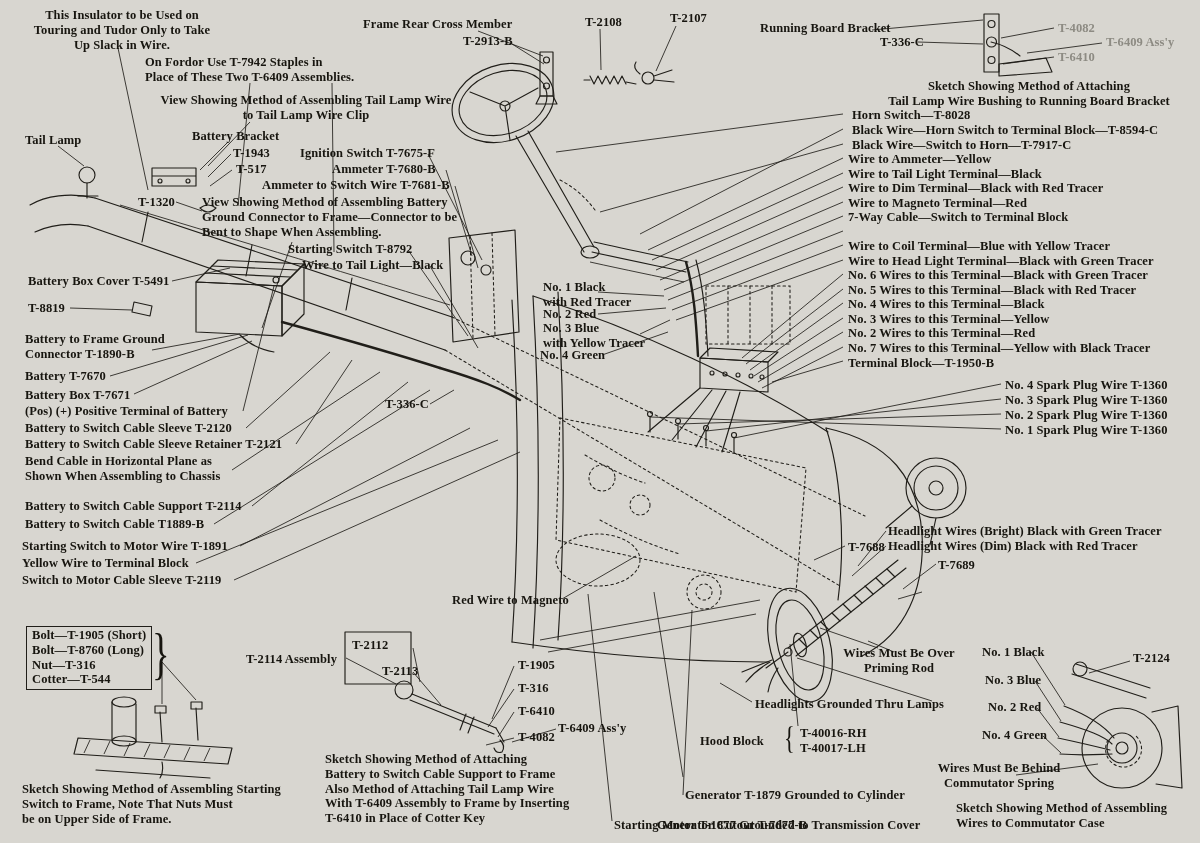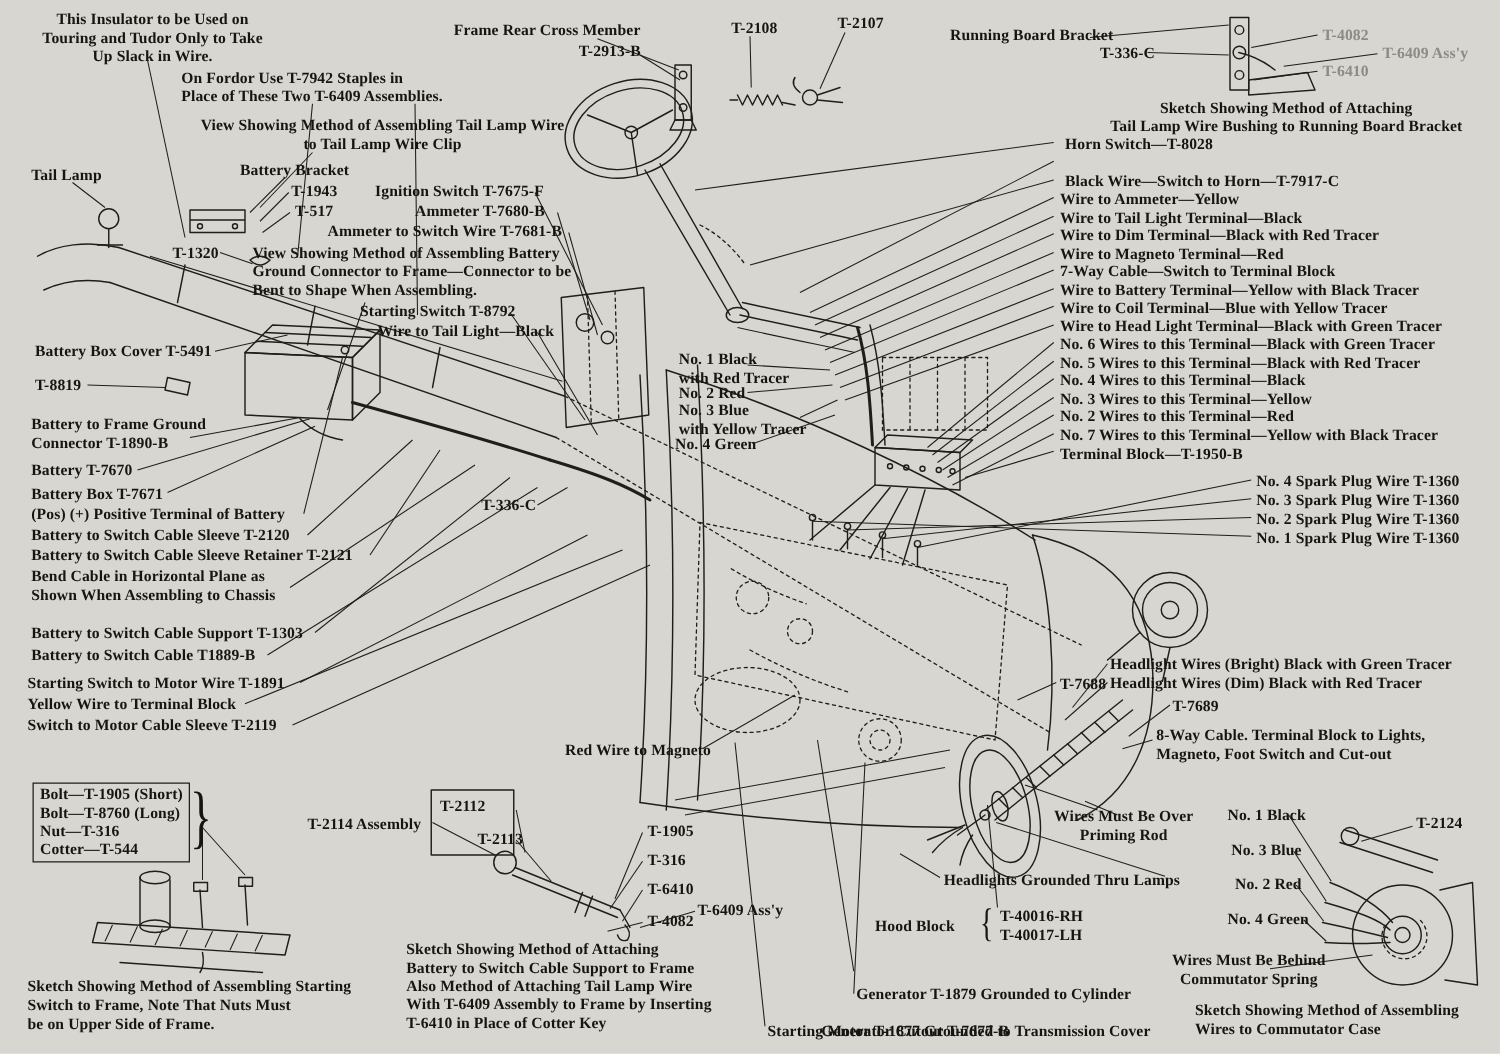--- a/index.html
+++ b/index.html
@@ -326,27 +326,27 @@
       <div class="lbl" style="left: 585px; top: 15px;">T-2108</div>
       <div class="lbl" style="left: 670px; top: 11px;">T-2107</div>
       <div class="lbl" style="left: 760px; top: 21px;">Running Board Bracket</div>
       <div class="lbl" style="left: 880px; top: 35px;">T-336-C</div>
       <div class="lbl muted" style="left: 1058px; top: 21px;">T-4082</div>
       <div class="lbl muted" style="left: 1106px; top: 35px;">T-6409 Ass'y</div>
       <div class="lbl muted" style="left: 1058px; top: 50px;">T-6410</div>
       <div class="lbl" style="left: 878px; top: 79px; width: 302px; text-align: center;">Sketch Showing Method of Attaching
 Tail Lamp Wire Bushing to Running Board Bracket</div>
       <div class="lbl" style="left: 852px; top: 108px;">Horn Switch—T-8028</div>
+      <div class="lbl" style="left: 852px; top: 123px;">Black Wire—Horn Switch to Terminal Block—T-8594-C</div>
       <div class="lbl" style="left: 852px; top: 138px;">Black Wire—Switch to Horn—T-7917-C</div>
       <div class="lbl" style="left: 848px; top: 152px;">Wire to Ammeter—Yellow</div>
       <div class="lbl" style="left: 848px; top: 167px;">Wire to Tail Light Terminal—Black</div>
       <div class="lbl" style="left: 848px; top: 181px;">Wire to Dim Terminal—Black with Red Tracer</div>
       <div class="lbl" style="left: 848px; top: 196px;">Wire to Magneto Terminal—Red</div>
       <div class="lbl" style="left: 848px; top: 210px;">7-Way Cable—Switch to Terminal Block</div>
-      <div class="lbl" style="left: 848px; top: 225px;">Wire to Battery Terminal—Yellow with Black Tracer</div>
       <div class="lbl" style="left: 848px; top: 239px;">Wire to Coil Terminal—Blue with Yellow Tracer</div>
       <div class="lbl" style="left: 848px; top: 254px;">Wire to Head Light Terminal—Black with Green Tracer</div>
       <div class="lbl" style="left: 848px; top: 268px;">No. 6 Wires to this Terminal—Black with Green Tracer</div>
       <div class="lbl" style="left: 848px; top: 283px;">No. 5 Wires to this Terminal—Black with Red Tracer</div>
       <div class="lbl" style="left: 848px; top: 297px;">No. 4 Wires to this Terminal—Black</div>
       <div class="lbl" style="left: 848px; top: 312px;">No. 3 Wires to this Terminal—Yellow</div>
       <div class="lbl" style="left: 848px; top: 326px;">No. 2 Wires to this Terminal—Red</div>
       <div class="lbl" style="left: 848px; top: 341px;">No. 7 Wires to this Terminal—Yellow with Black Tracer</div>
       <div class="lbl" style="left: 848px; top: 356px;">Terminal Block—T-1950-B</div>
       <div class="lbl" style="left: 1005px; top: 378px;">No. 4 Spark Plug Wire T-1360</div>
@@ -357,39 +357,37 @@
       <div class="lbl" style="left: 28px; top: 301px;">T-8819</div>
       <div class="lbl" style="left: 25px; top: 332px;">Battery to Frame Ground
 Connector T-1890-B</div>
       <div class="lbl" style="left: 25px; top: 369px;">Battery T-7670</div>
       <div class="lbl" style="left: 25px; top: 388px;">Battery Box T-7671</div>
       <div class="lbl" style="left: 25px; top: 404px;">(Pos) (+) Positive Terminal of Battery</div>
       <div class="lbl" style="left: 25px; top: 421px;">Battery to Switch Cable Sleeve T-2120</div>
       <div class="lbl" style="left: 25px; top: 437px;">Battery to Switch Cable Sleeve Retainer T-2121</div>
       <div class="lbl" style="left: 25px; top: 454px;">Bend Cable in Horizontal Plane as
 Shown When Assembling to Chassis</div>
-      <div class="lbl" style="left: 25px; top: 499px;">Battery to Switch Cable Support T-1303</div>
+      <div class="lbl" style="left: 25px; top: 499px;">Battery to Switch Cable Support T-2114</div>
       <div class="lbl" style="left: 25px; top: 517px;">Battery to Switch Cable T1889-B</div>
       <div class="lbl" style="left: 22px; top: 539px;">Starting Switch to Motor Wire T-1891</div>
       <div class="lbl" style="left: 22px; top: 556px;">Yellow Wire to Terminal Block</div>
       <div class="lbl" style="left: 22px; top: 573px;">Switch to Motor Cable Sleeve T-2119</div>
       <div class="lbl" style="left: 543px; top: 280px;">No. 1 Black
 with Red Tracer</div>
       <div class="lbl" style="left: 543px; top: 307px;">No. 2 Red</div>
       <div class="lbl" style="left: 543px; top: 321px;">No. 3 Blue
 with Yellow Tracer</div>
       <div class="lbl" style="left: 540px; top: 348px;">No. 4 Green</div>
       <div class="lbl" style="left: 385px; top: 397px;">T-336-C</div>
       <div class="lbl" style="left: 452px; top: 593px;">Red Wire to Magneto</div>
       <div class="lbl" style="left: 848px; top: 540px;">T-7688</div>
       <div class="lbl" style="left: 888px; top: 524px;">Headlight Wires (Bright) Black with Green Tracer</div>
       <div class="lbl" style="left: 888px; top: 539px;">Headlight Wires (Dim) Black with Red Tracer</div>
       <div class="lbl" style="left: 938px; top: 558px; text-align: center;">T-7689</div>
-      <div class="lbl" style="left: 925px; top: 581px;">8-Way Cable.  Terminal Block to Lights,
-Magneto, Foot Switch and Cut-out</div>
       <div class="lbl" style="left: 838px; top: 646px; width: 122px; text-align: center;">Wires Must Be Over
 Priming Rod</div>
       <div class="lbl" style="left: 755px; top: 697px;">Headlights Grounded Thru Lamps</div>
       <div class="lbl boxed" style="left: 26px; top: 626px;">Bolt—T-1905 (Short)
 Bolt—T-8760 (Long)
 Nut—T-316
 Cotter—T-544</div>
       <div class="lbl brace-lg" style="left: 152px; top: 626px;">}</div>
       <div class="lbl" style="left: 22px; top: 782px;">Sketch Showing Method of Assembling Starting
 Switch to Frame, Note That Nuts Must

